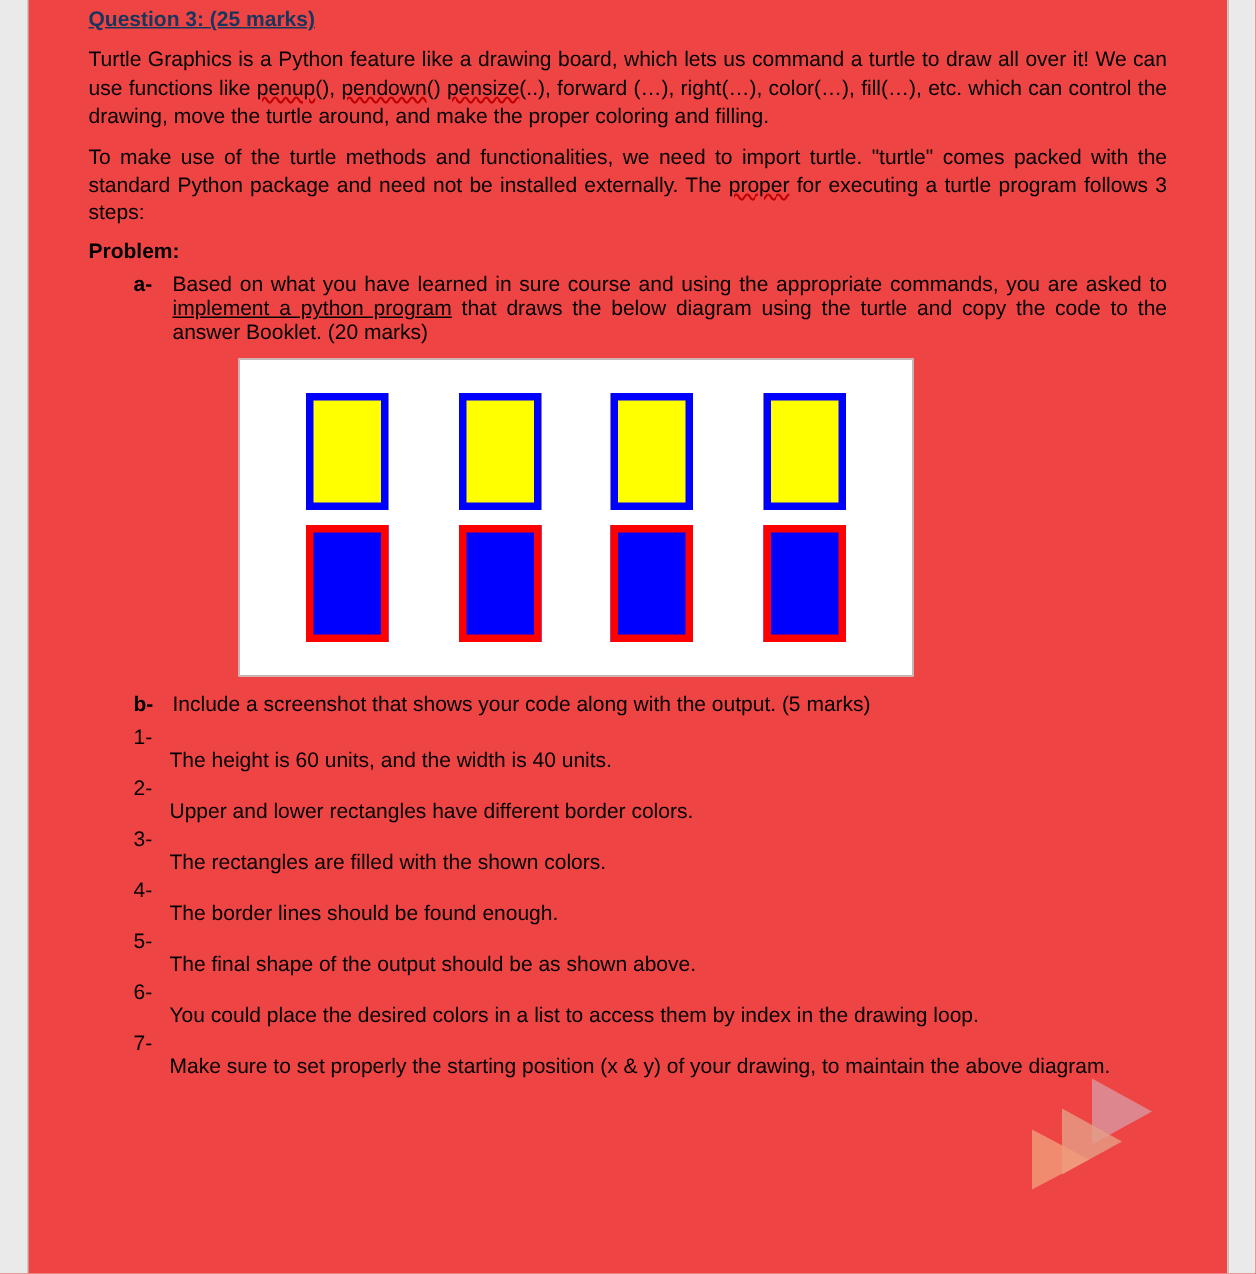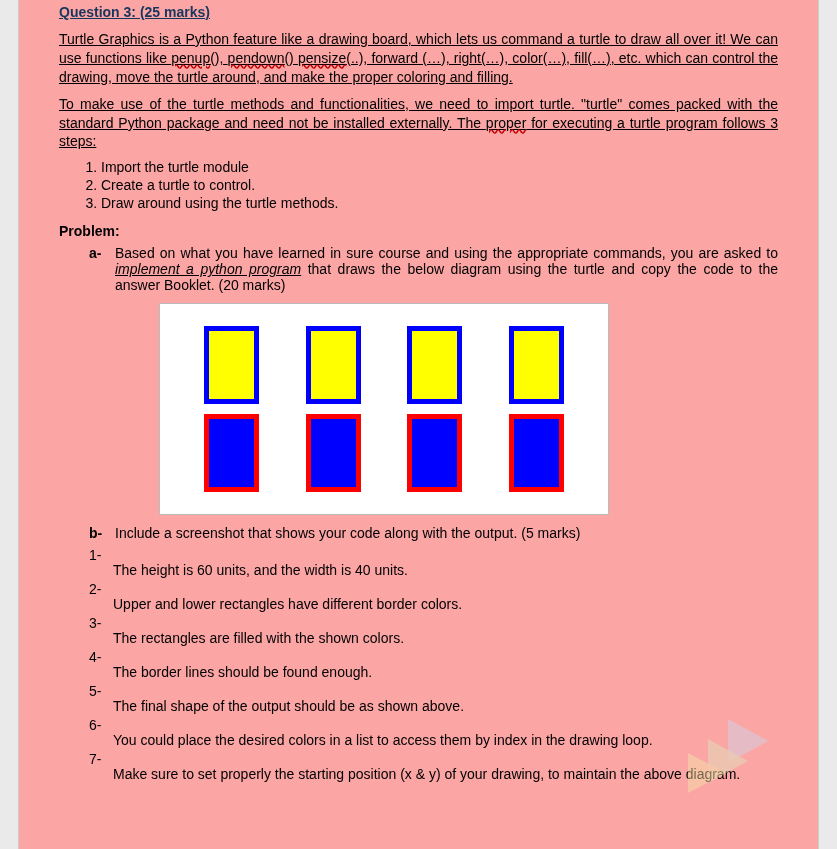--- a/index.html
+++ b/index.html
@@ -7,49 +7,49 @@
       font-family: Arial, Helvetica, sans-serif;
       font-size: 14px;
       color: #000;
       background: #eaeaea;
       width: 837px;
       height: 849px;
       overflow: hidden;
       position: relative;
     }
     .page {
-      background: #fca5a5;
+      background: #ef4444;
       margin: 0 18px;
       padding: 4px 40px 40px 40px;
       min-height: 100%;
       border-left: 1px solid #ccc;
       border-right: 1px solid #ccc;
       position: relative;
     }
     .heading {
       color: #17365d;
       font-weight: bold;
       font-size: 14px;
       text-decoration: underline;
       margin-bottom: 10px;
     }
-    p { margin: 8px 0; line-height: 1.35; text-align: justify; text-decoration: underline; }
+    p { margin: 8px 0; line-height: 1.35; text-align: justify; }
     .squiggle {
       text-decoration: underline;
       text-decoration-style: wavy;
       text-decoration-color: #c00000;
     }
     .boldital { font-weight: bold; font-style: italic; }
     ol.steps { margin: 6px 0 12px 42px; }
     ol.steps li { margin: 2px 0; }
     .problem-label { font-weight: bold; margin-top: 8px; }
     .problem-item { display: flex; margin: 6px 0 6px 30px; }
     .problem-item .marker { font-weight: bold; margin-right: 8px; min-width: 18px; }
     .problem-item .text { flex: 1; text-align: justify; }
-    .underline { text-decoration: underline; font-style: italic; }
+    .underline { text-decoration: underline; }
     .diagram-wrap { margin: 10px 0 10px 100px; }
     .diagram {
       border: 1px solid #bbb;
       width: 450px;
       padding: 18px 20px;
       background: #fff;
     }
     .row { display: flex; justify-content: space-between; margin: 4px 24px; }
     .rect-top {
       width: 55px; height: 78px;
@@ -88,25 +88,20 @@
 
   <p>
     <span>Turtle Graphics is a Python feature like a drawing board, which lets us command a turtle to draw all over it! We can use functions like </span><span class="squiggle">penup</span><span>(), </span><span class="squiggle">pendown</span><span>() </span><span class="squiggle">pensize</span><span>(..), forward (…), right(…), color(…), fill(…), etc. which can control the drawing, move the turtle around, and make the proper coloring and filling.</span>
   </p>
 
 
   <p>
     <span>To make use of the turtle methods and functionalities, we need to import turtle. "turtle" comes packed with the standard Python package and need not be installed externally. The </span><span class="squiggle">proper</span><span> for executing a turtle program follows 3 steps:</span>
   </p>
 
-  <ol class="steps">
-    <li>Import the turtle module</li>
-    <li>Create a turtle to control.</li>
-    <li>Draw around using the turtle methods.</li>
-  </ol>
 
   <div class="problem-label">Problem:</div>
 
   <div class="problem-item">
     <div class="marker">a-</div>
     <div class="text">
       <span>Based on what you have learned in sure course and using the appropriate commands, you are asked to </span><span class="underline">implement a python program</span><span> that draws the below diagram using the turtle and copy the code to the answer Booklet. (20 marks)</span>
     </div>
   </div>
 

